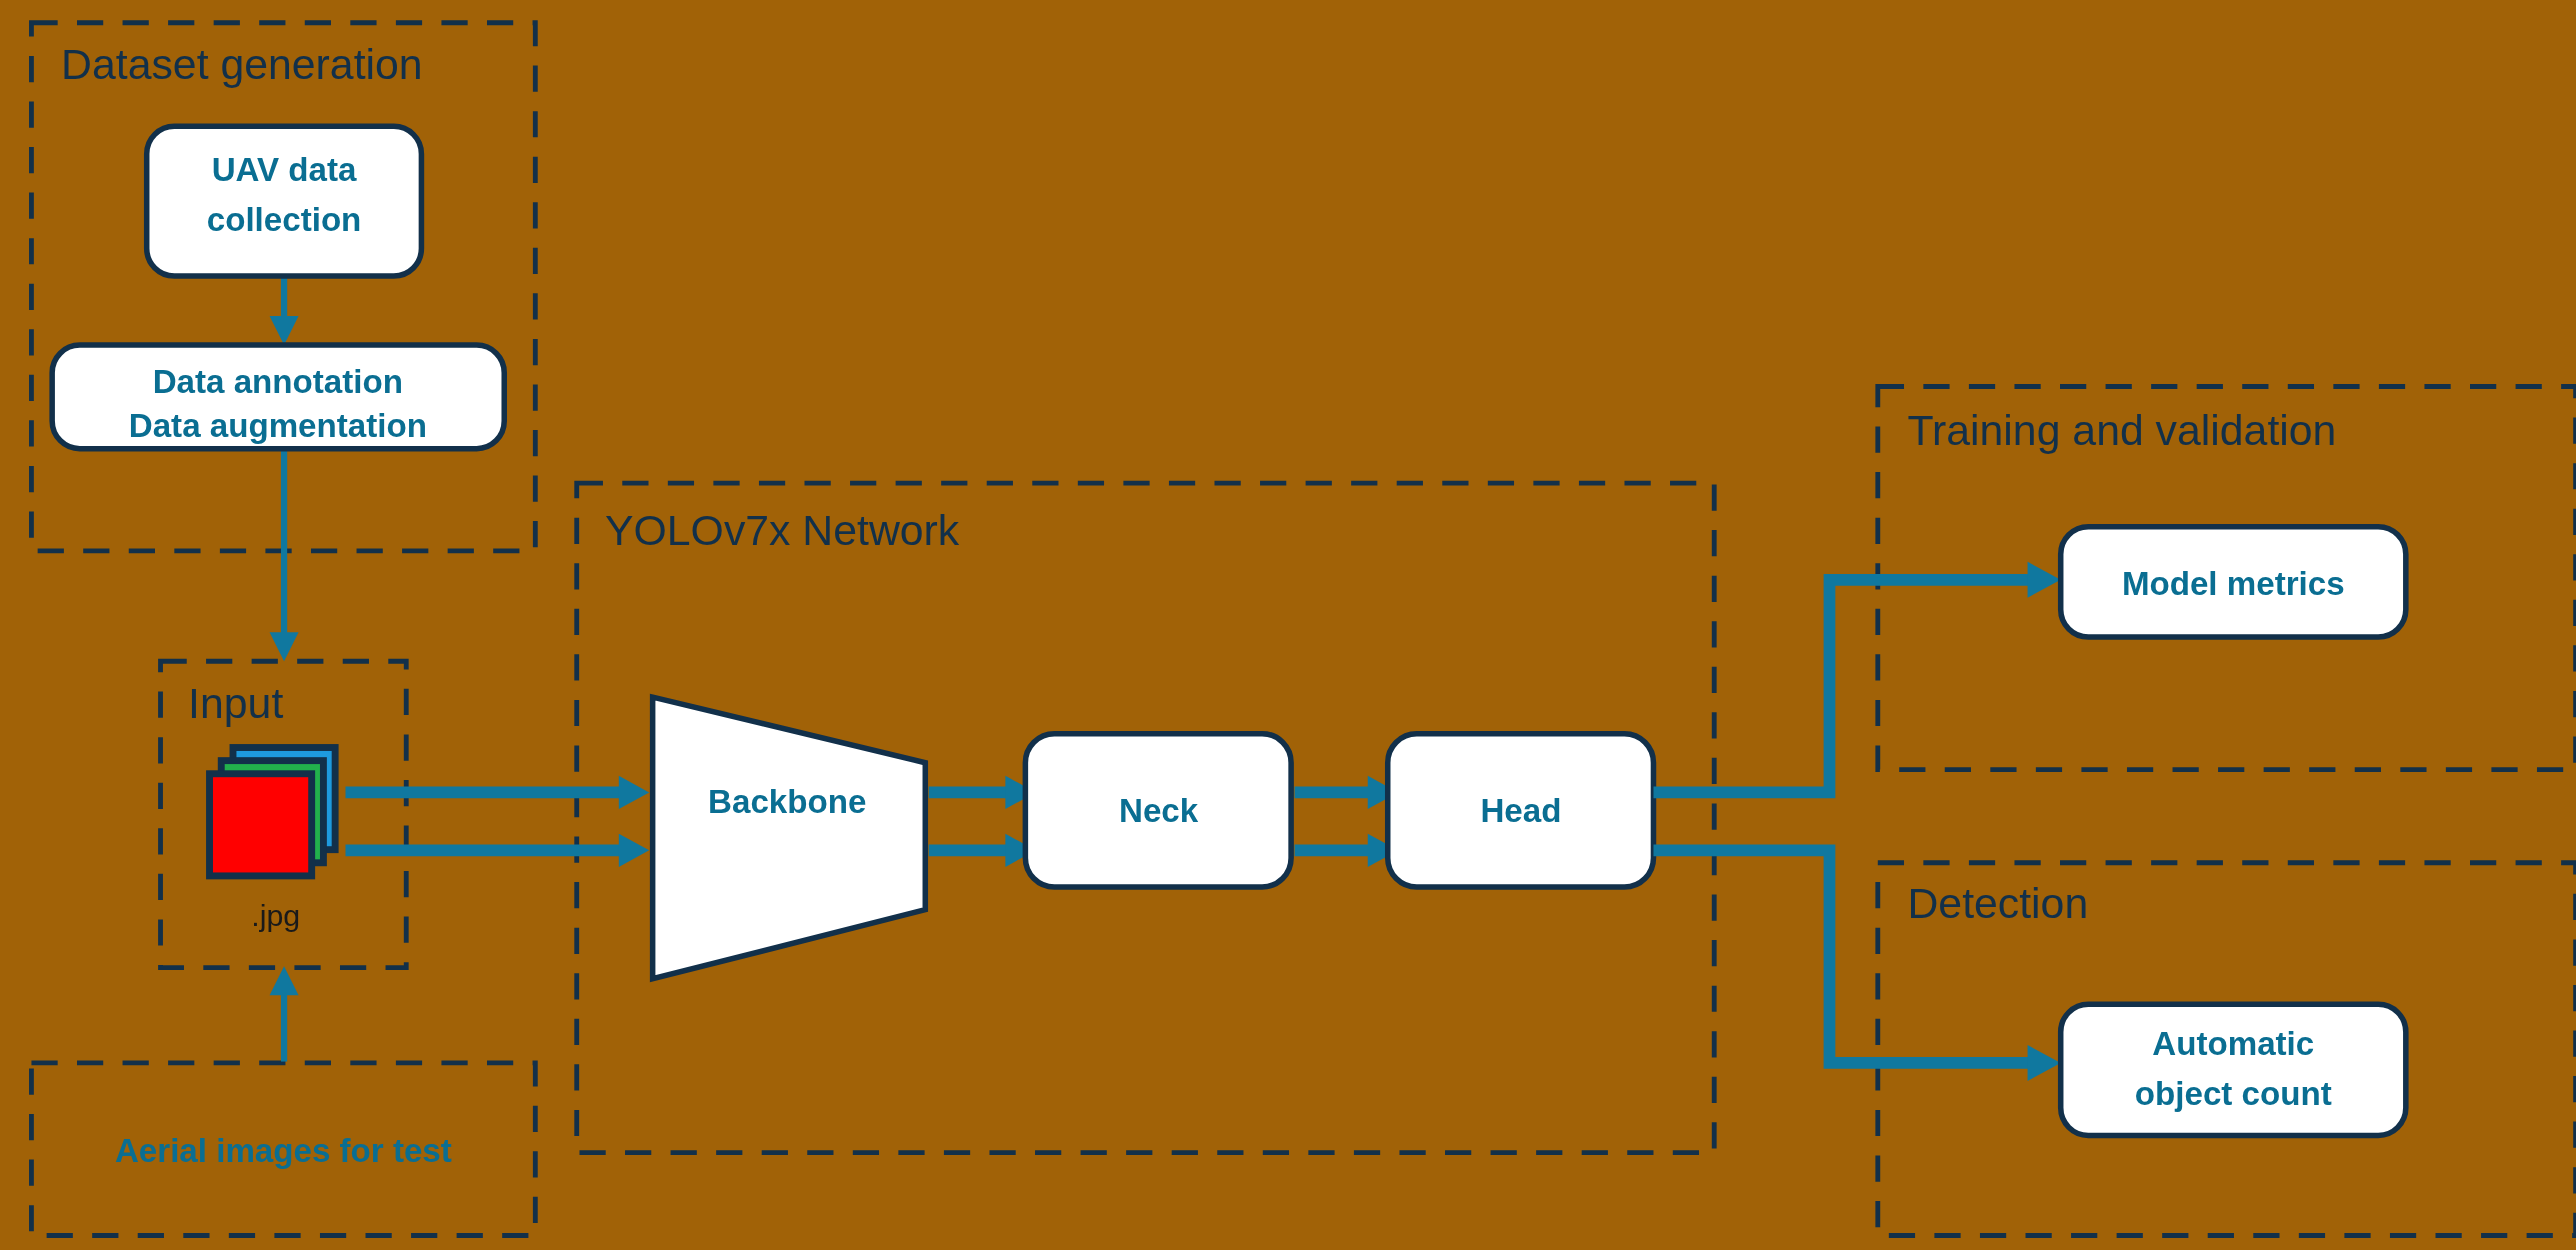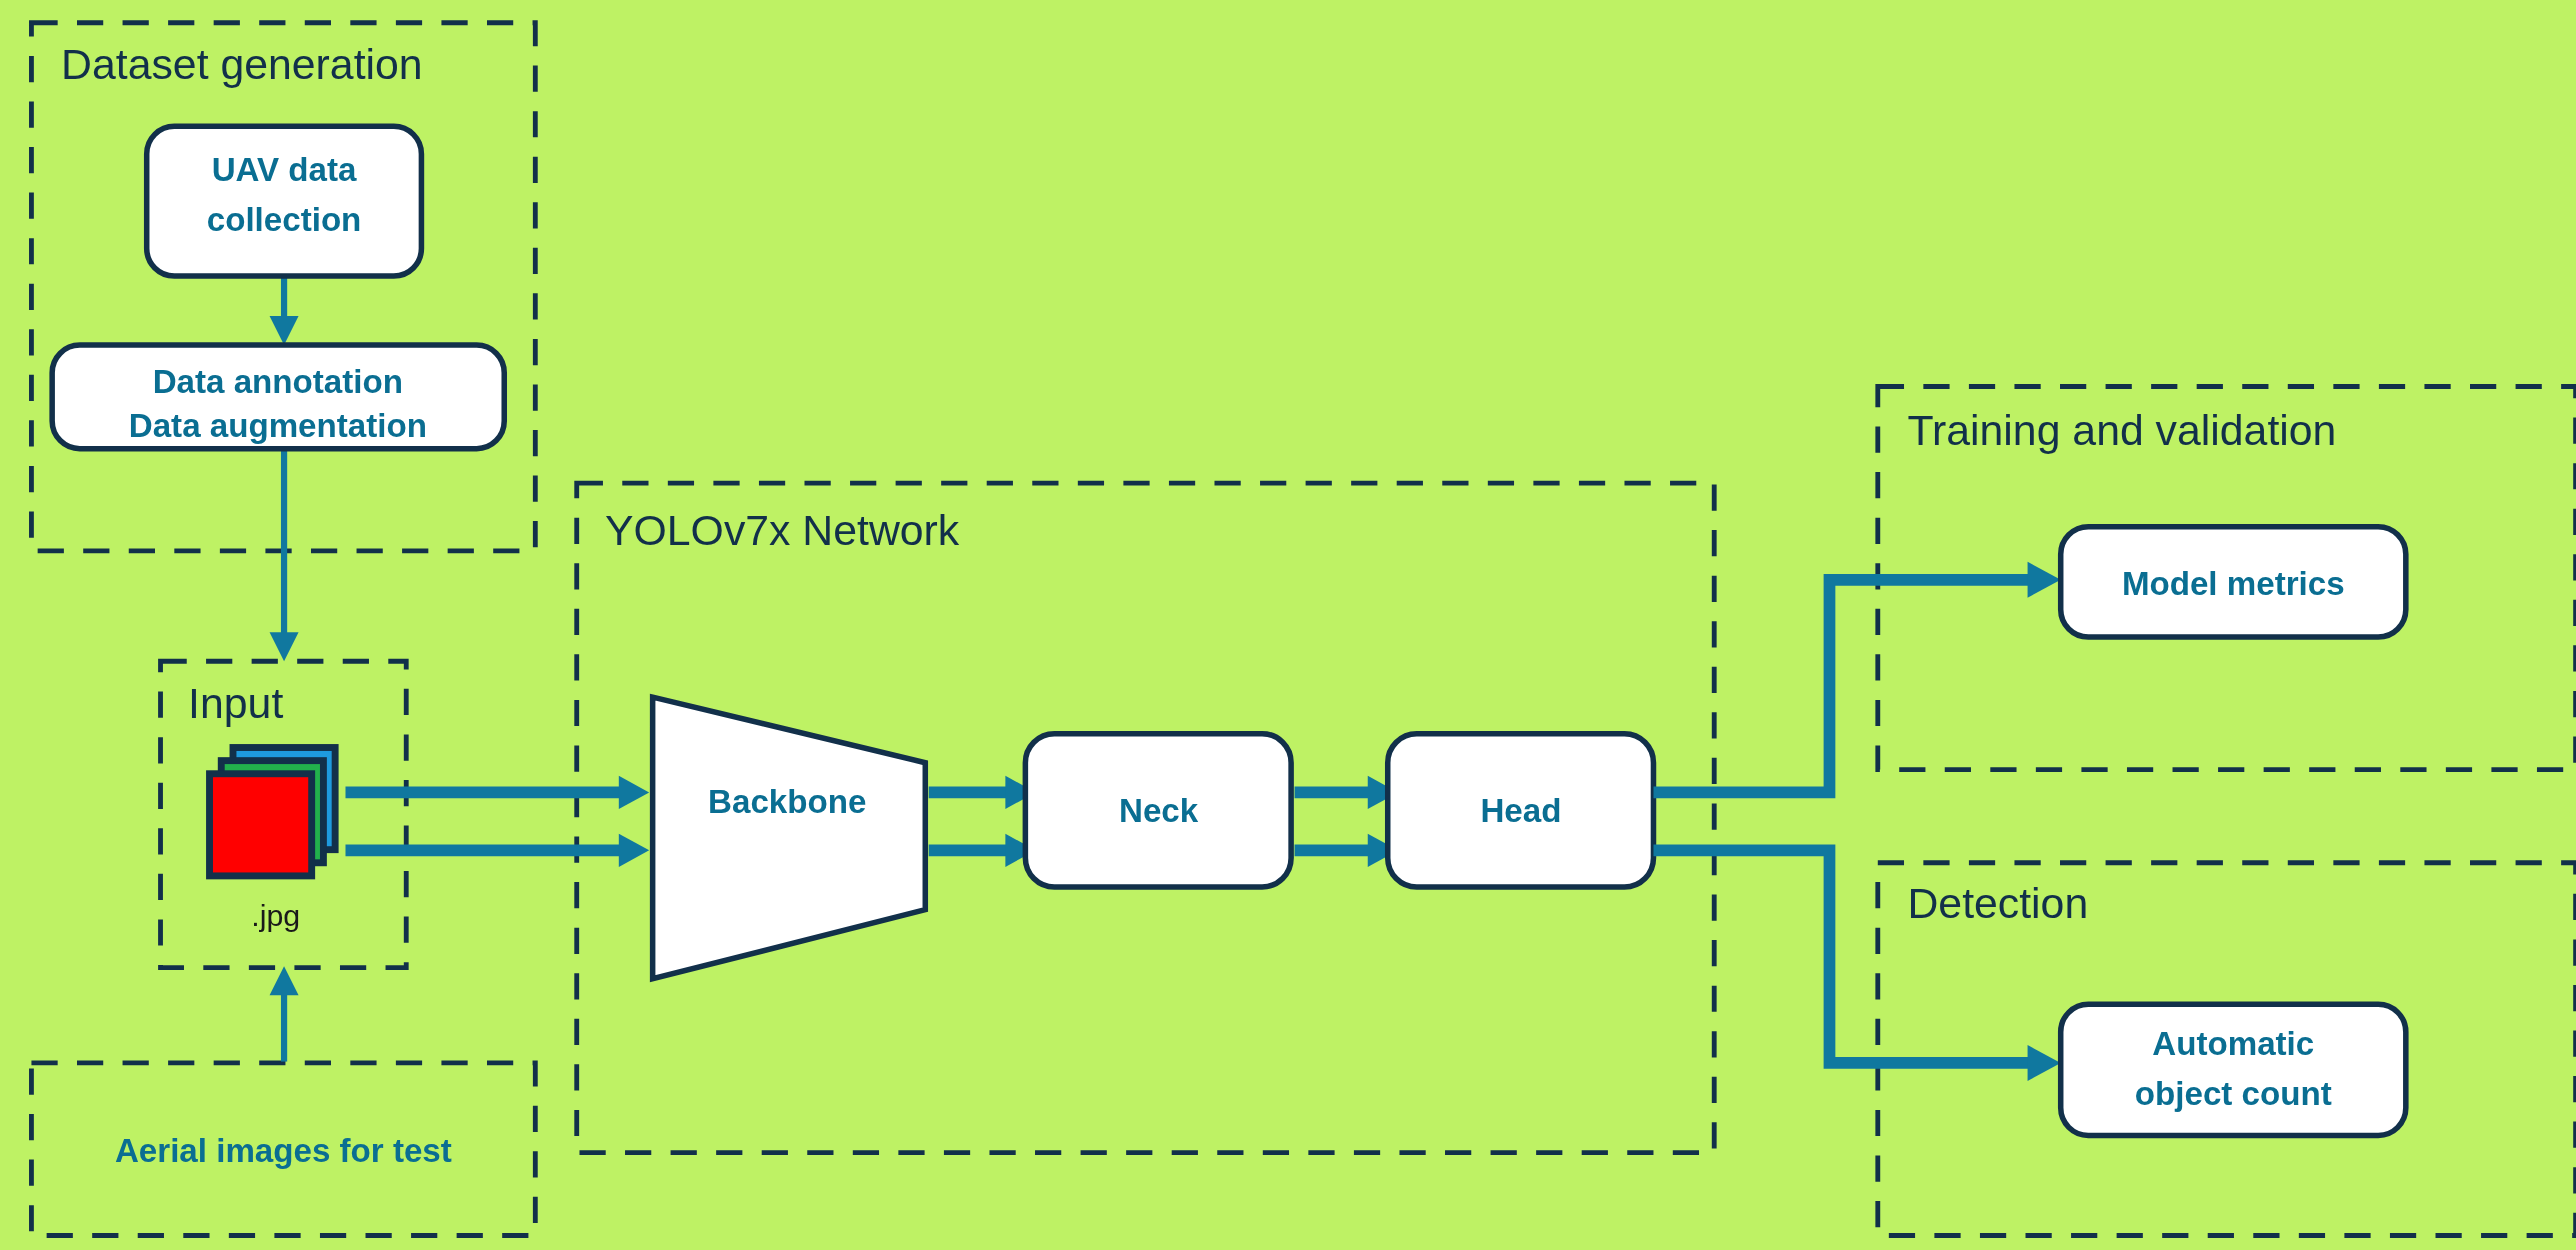--- a/index.html
+++ b/index.html
@@ -10,21 +10,21 @@
   body {
     width: 2576px;
     height: 1250px;
     font-family: "Liberation Sans", sans-serif;
     overflow: hidden;
   }
   #diagram-root {
     position: relative;
     width: 2576px;
     height: 1250px;
-    background: #bef264;
+    background: #a16207;
   }
   svg.canvas {
     position: absolute;
     top: 0; left: 0;
     width: 2576px;
     height: 1250px;
   }
   .group-frame {
     fill: none;
     stroke: #12304a;

